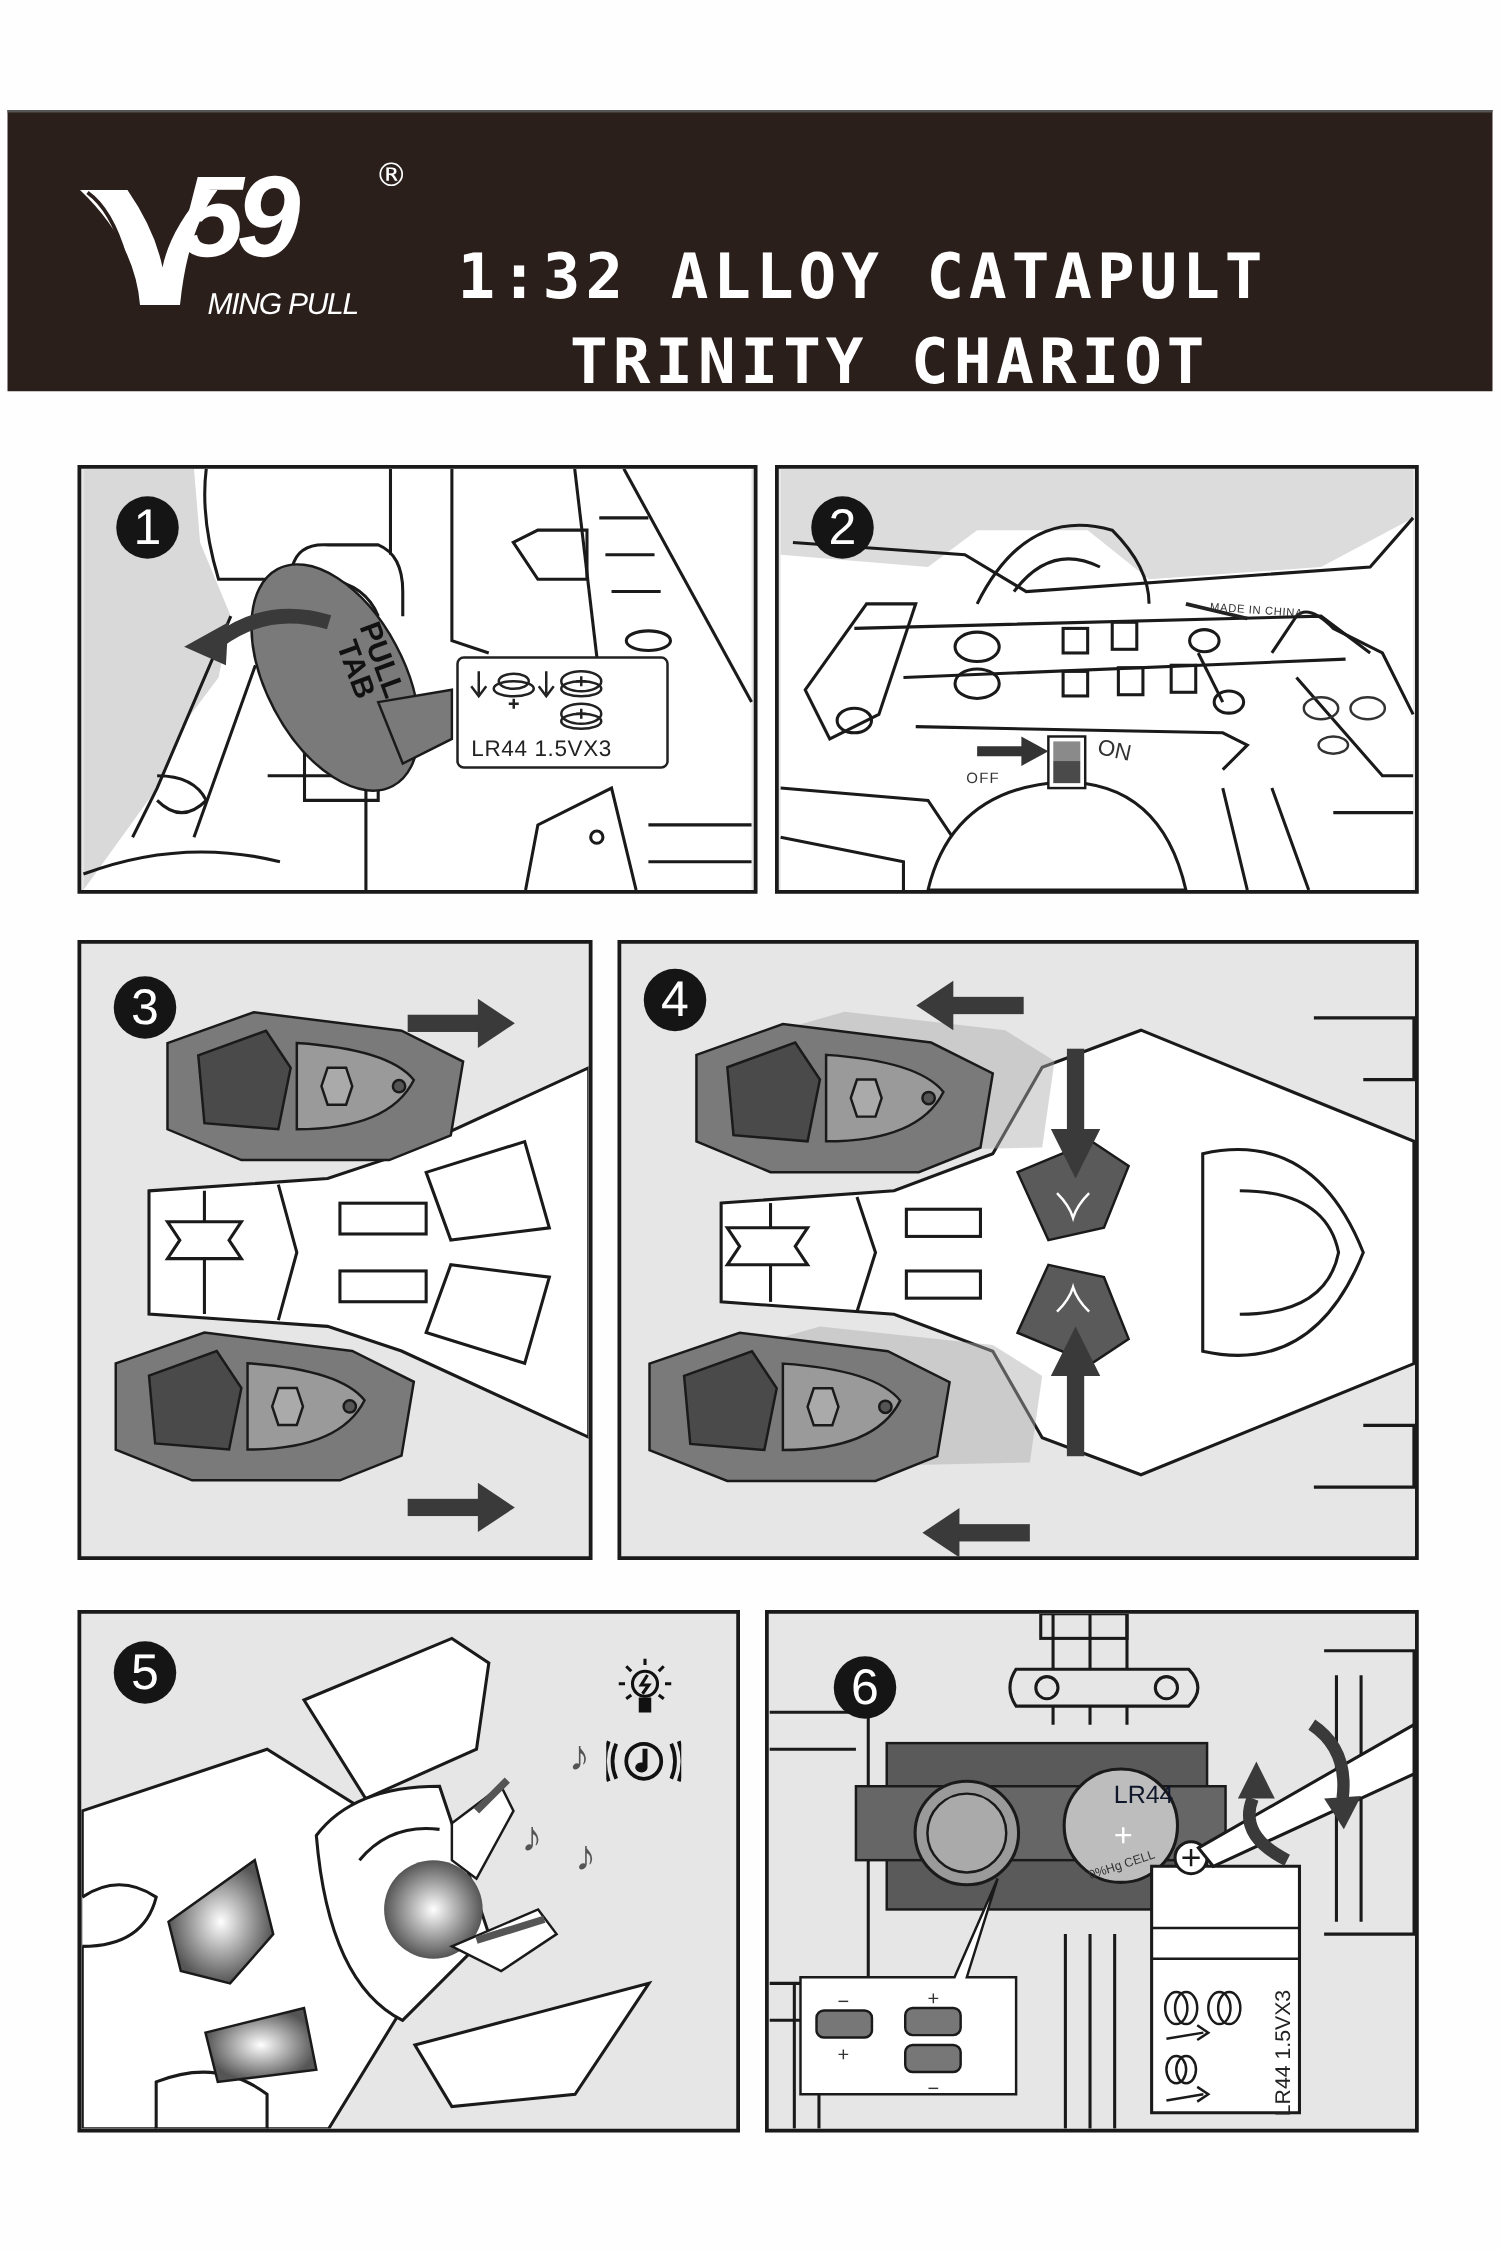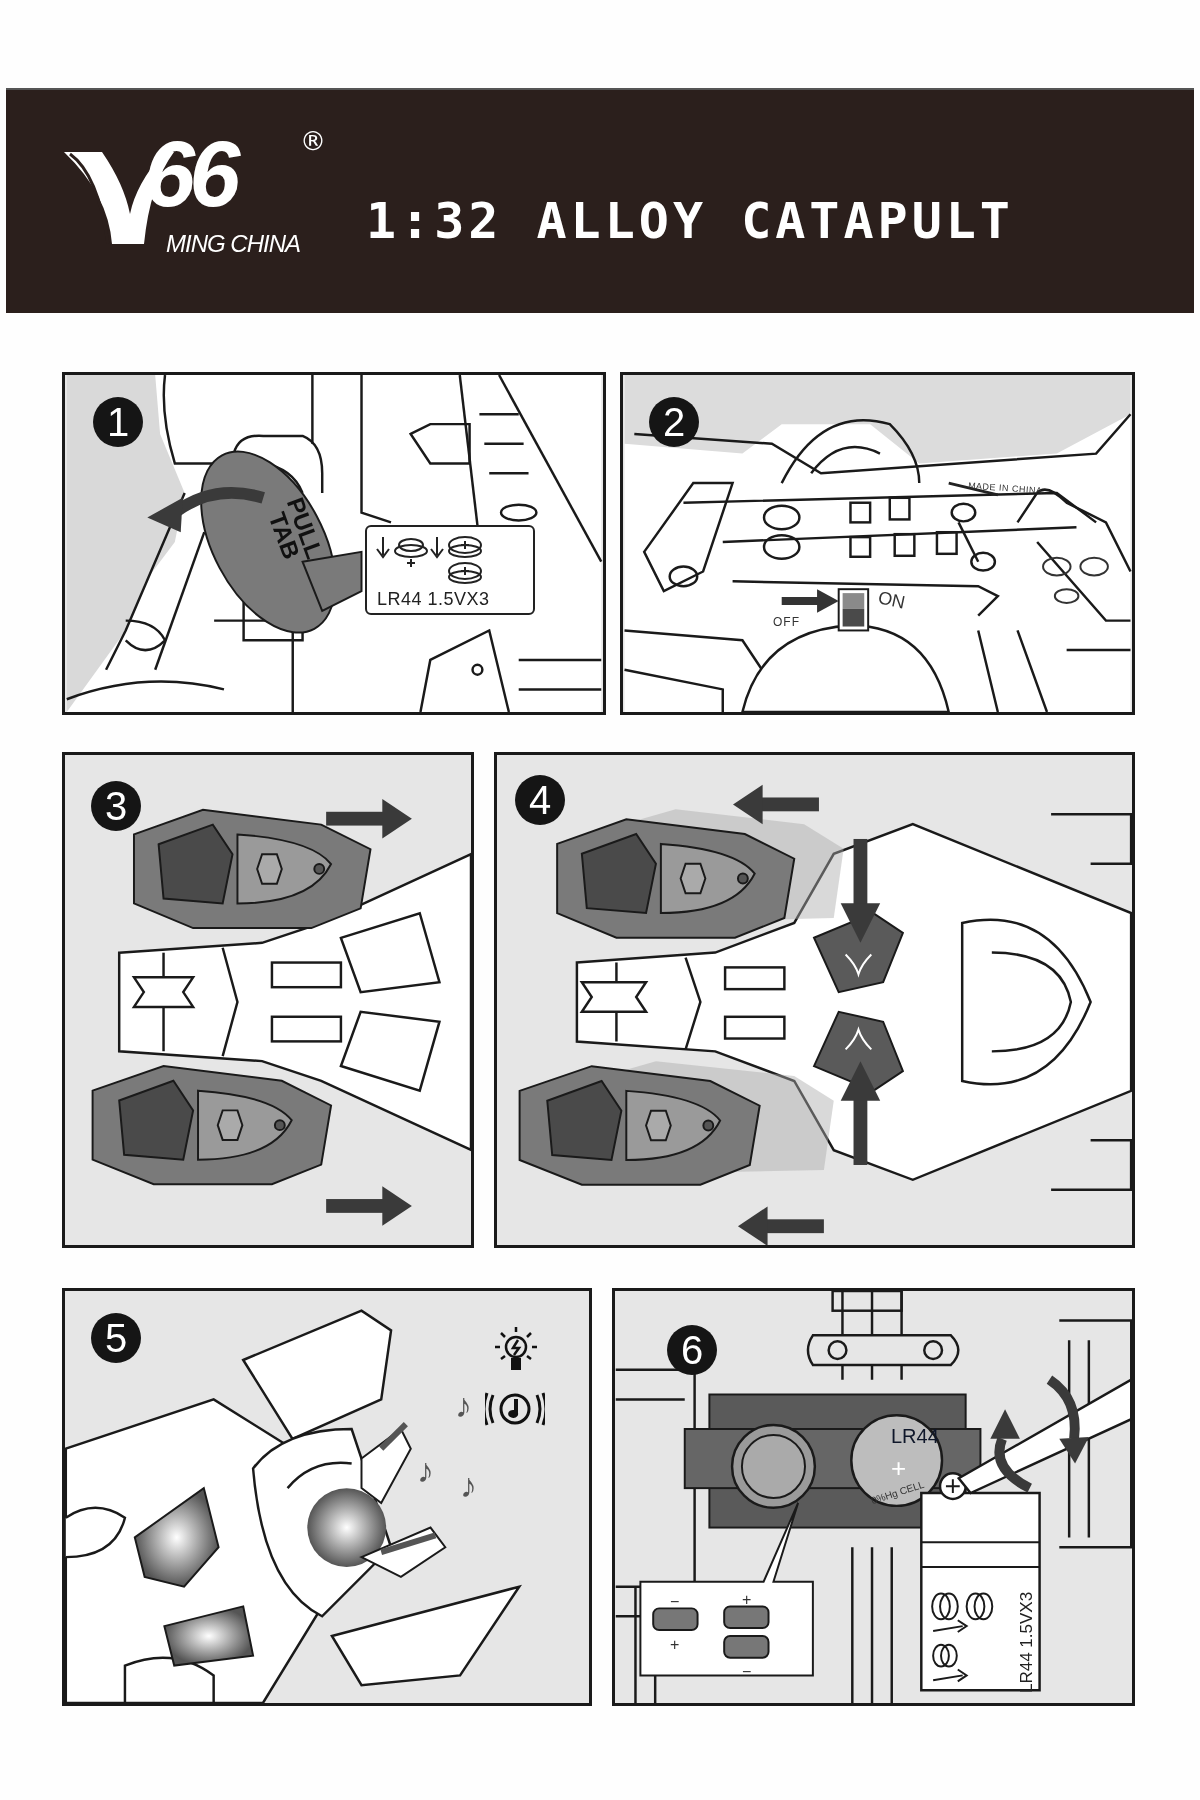--- a/index.html
+++ b/index.html
@@ -72,25 +72,26 @@
 </style>
 </head>
 <body>
 
 <div class="banner">
   <div class="logo">
     <svg class="logo-y" viewBox="0 0 110 100">
       <path d="M0 8 L38 8 Q60 40 66 70 Q72 40 100 8 L110 8 Q86 40 80 100 L48 100 Q44 50 0 8 Z" fill="#fff"></path>
       <path d="M6 10 Q34 30 44 100" fill="none" stroke="#2b1f1c" stroke-width="3"></path>
     </svg>
-    <div class="logo-num">66</div>
+    <div class="logo-num">59</div>
     <div class="logo-reg">®</div>
-    <div class="logo-sub">MING CHINA</div>
+    <div class="logo-sub">MING PULL</div>
   </div>
   <div class="title-line title-1">1:32 Alloy Catapult</div>
+  <div class="title-line title-2">Trinity Chariot</div>
 </div>
 
 <div class="panel p1">
   <svg class="art" viewBox="0 0 544 343">
     <rect x="0" y="0" width="544" height="343" fill="#fff"></rect>
     <path d="M0 0 L90 0 L95 60 L120 120 L110 170 L80 210 L60 260 L0 343 Z" fill="#d9d9d9"></path>
     <g fill="none" stroke="#1a1a1a" stroke-width="2.5">
       <path d="M100 0 Q95 40 110 90 L200 90 Q230 95 240 120"></path>
       <path d="M170 80 Q175 60 200 62 L240 62 Q260 70 260 100 L260 120"></path>
       <path d="M300 0 L300 140 L330 150"></path>

